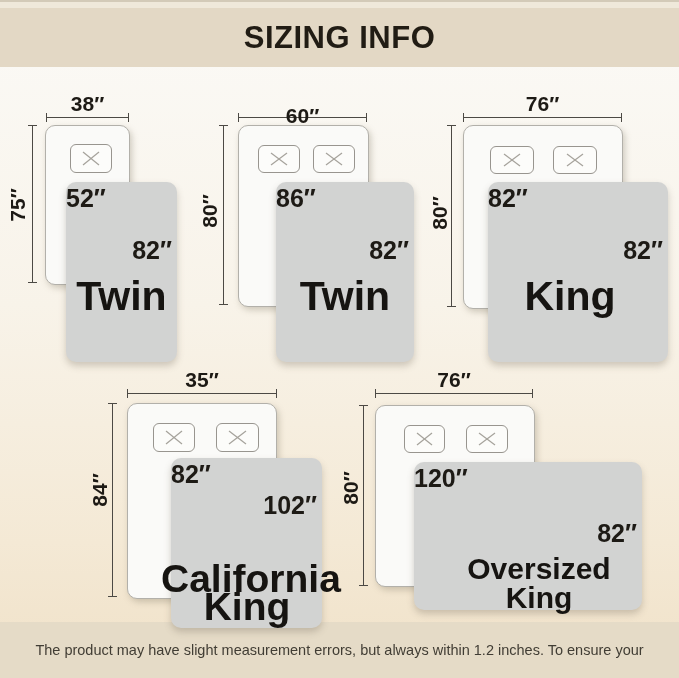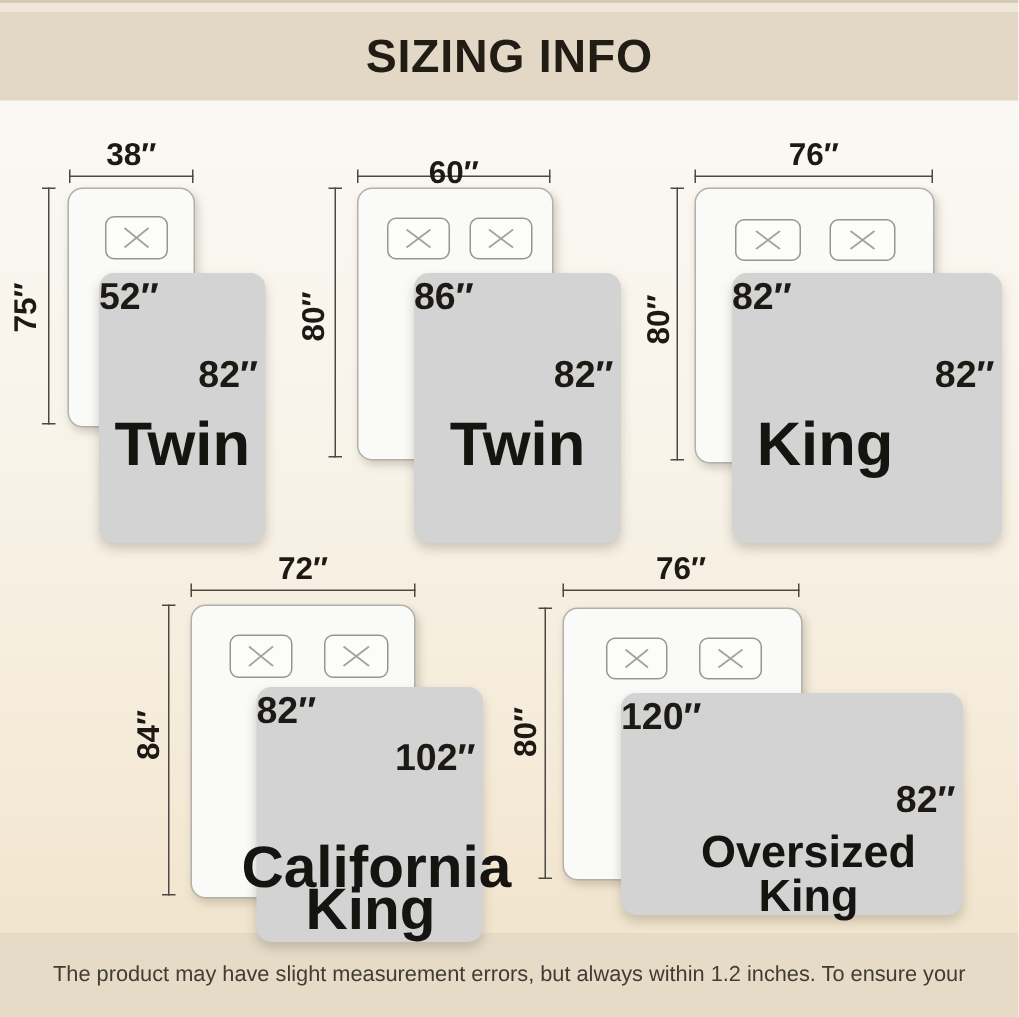--- a/index.html
+++ b/index.html
@@ -132,25 +132,25 @@
     </div>
     <div class="pillow" style="left:553px;top:146px;width:42px;height:26px;">
       <svg viewBox="0 0 42 26">
           <line x1="13" y1="7" x2="29" y2="19"></line>
           <line x1="29" y1="7" x2="13" y2="19"></line>
         </svg>
     </div>
     <div class="cover" style="left:488px;top:182px;width:180px;height:180px;"></div>
     <div class="cw" style="left:488px;top:185px;width:180px;">82″</div>
     <div class="cl" style="left:488px;top:237px;width:180px;">82″</div>
-    <div class="bigname n1" style="left:468px;top:278px;width:164px;">King</div>
-  </div>
-
-  <div>
-    <div class="wlab" style="left:127px;top:368px;width:150px;">72″</div>
+    <div class="bigname n1" style="left:488px;top:278px;width:164px;">King</div>
+  </div>
+
+  <div>
+    <div class="wlab" style="left:127px;top:368px;width:150px;">35″</div>
     <div class="dimh" style="left:127px;top:393px;width:150px;">
         <i class="t1"></i>
         <i class="t2"></i>
       </div>
     <div class="vlab" style="left:77px;top:479px;">84″</div>
     <div class="dimv" style="left:112px;top:403px;height:194px;">
         <i class="t1"></i>
         <i class="t2"></i>
       </div>
     <div class="bed" style="left:127px;top:403px;width:148px;height:194px;"></div>

